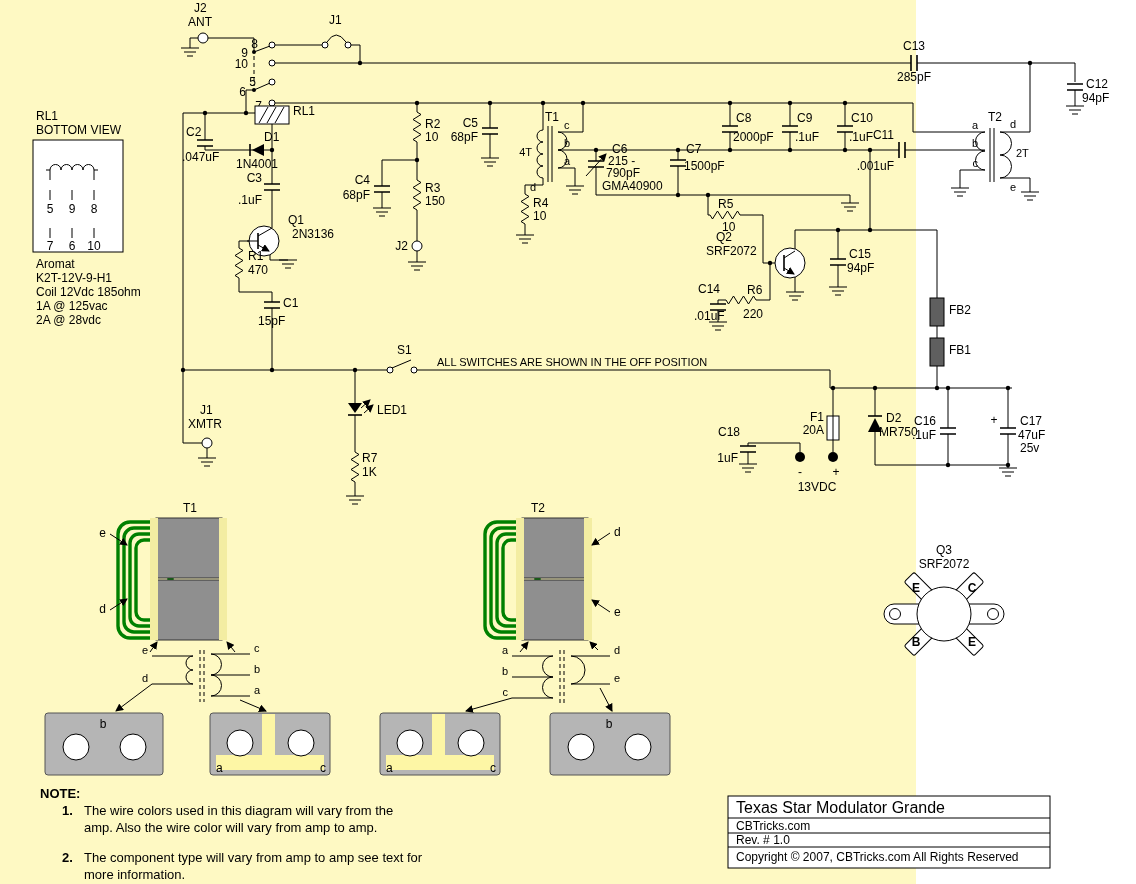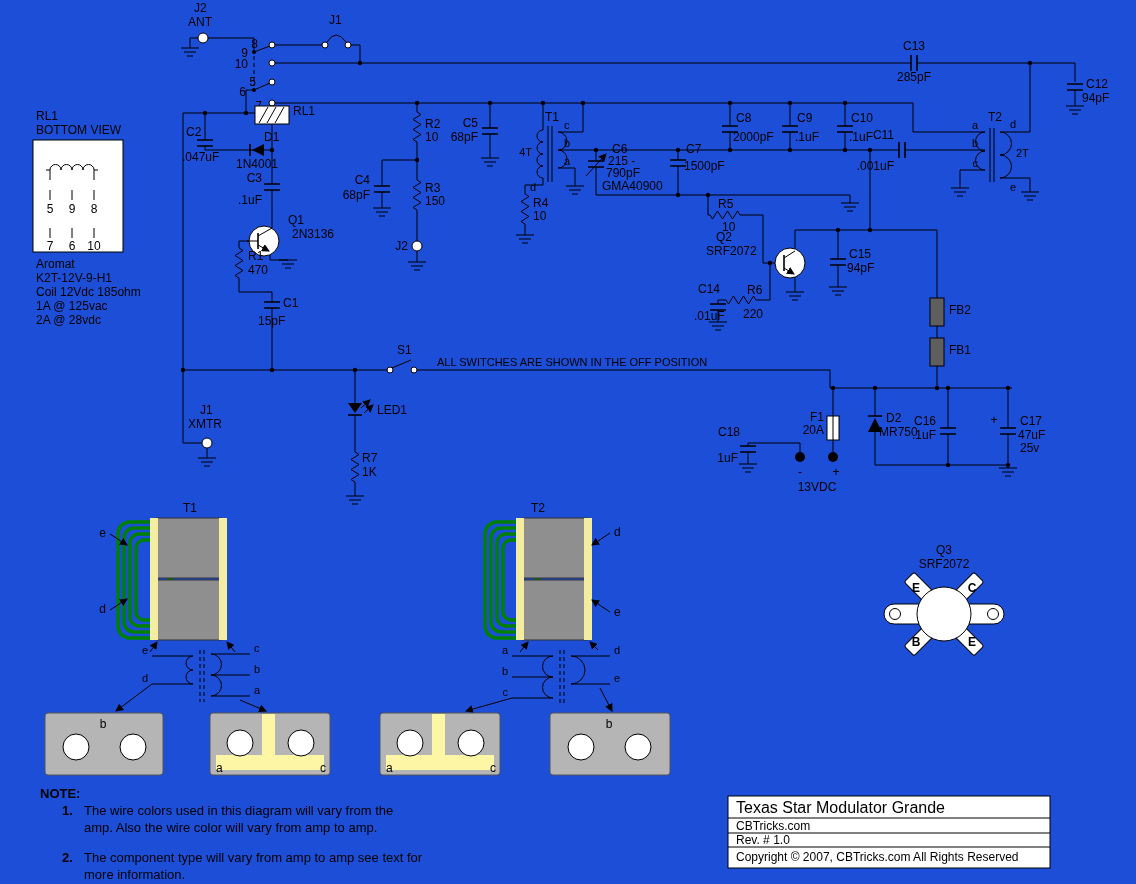--- a/index.html
+++ b/index.html
@@ -1,16 +1,16 @@
 <!DOCTYPE html>
 <html><head>
 <meta charset="utf-8">
 <style>
   html,body{margin:0;padding:0;background:#fff}
-  #page{width:1136px;height:884px;position:relative;background:#1d4ed8}
+  #page{width:916px;height:884px;position:relative;background:#fef9c3}
   svg{display:block}
   text{fill:#000;stroke:none;font-family:"Liberation Sans",sans-serif;font-size:12px}
   .k{stroke:#000;fill:none;stroke-width:1}
   .k2{stroke:#000;fill:none;stroke-width:1.6}
   .kw{stroke:#000;fill:#fff;stroke-width:1}
   .kb{fill:#000;stroke:none}
   .dash{stroke:#000;fill:none;stroke-width:1;stroke-dasharray:4 3}
   .s11{font-size:11px}
   .s13{font-size:13px}
   .s16{font-size:16px}

